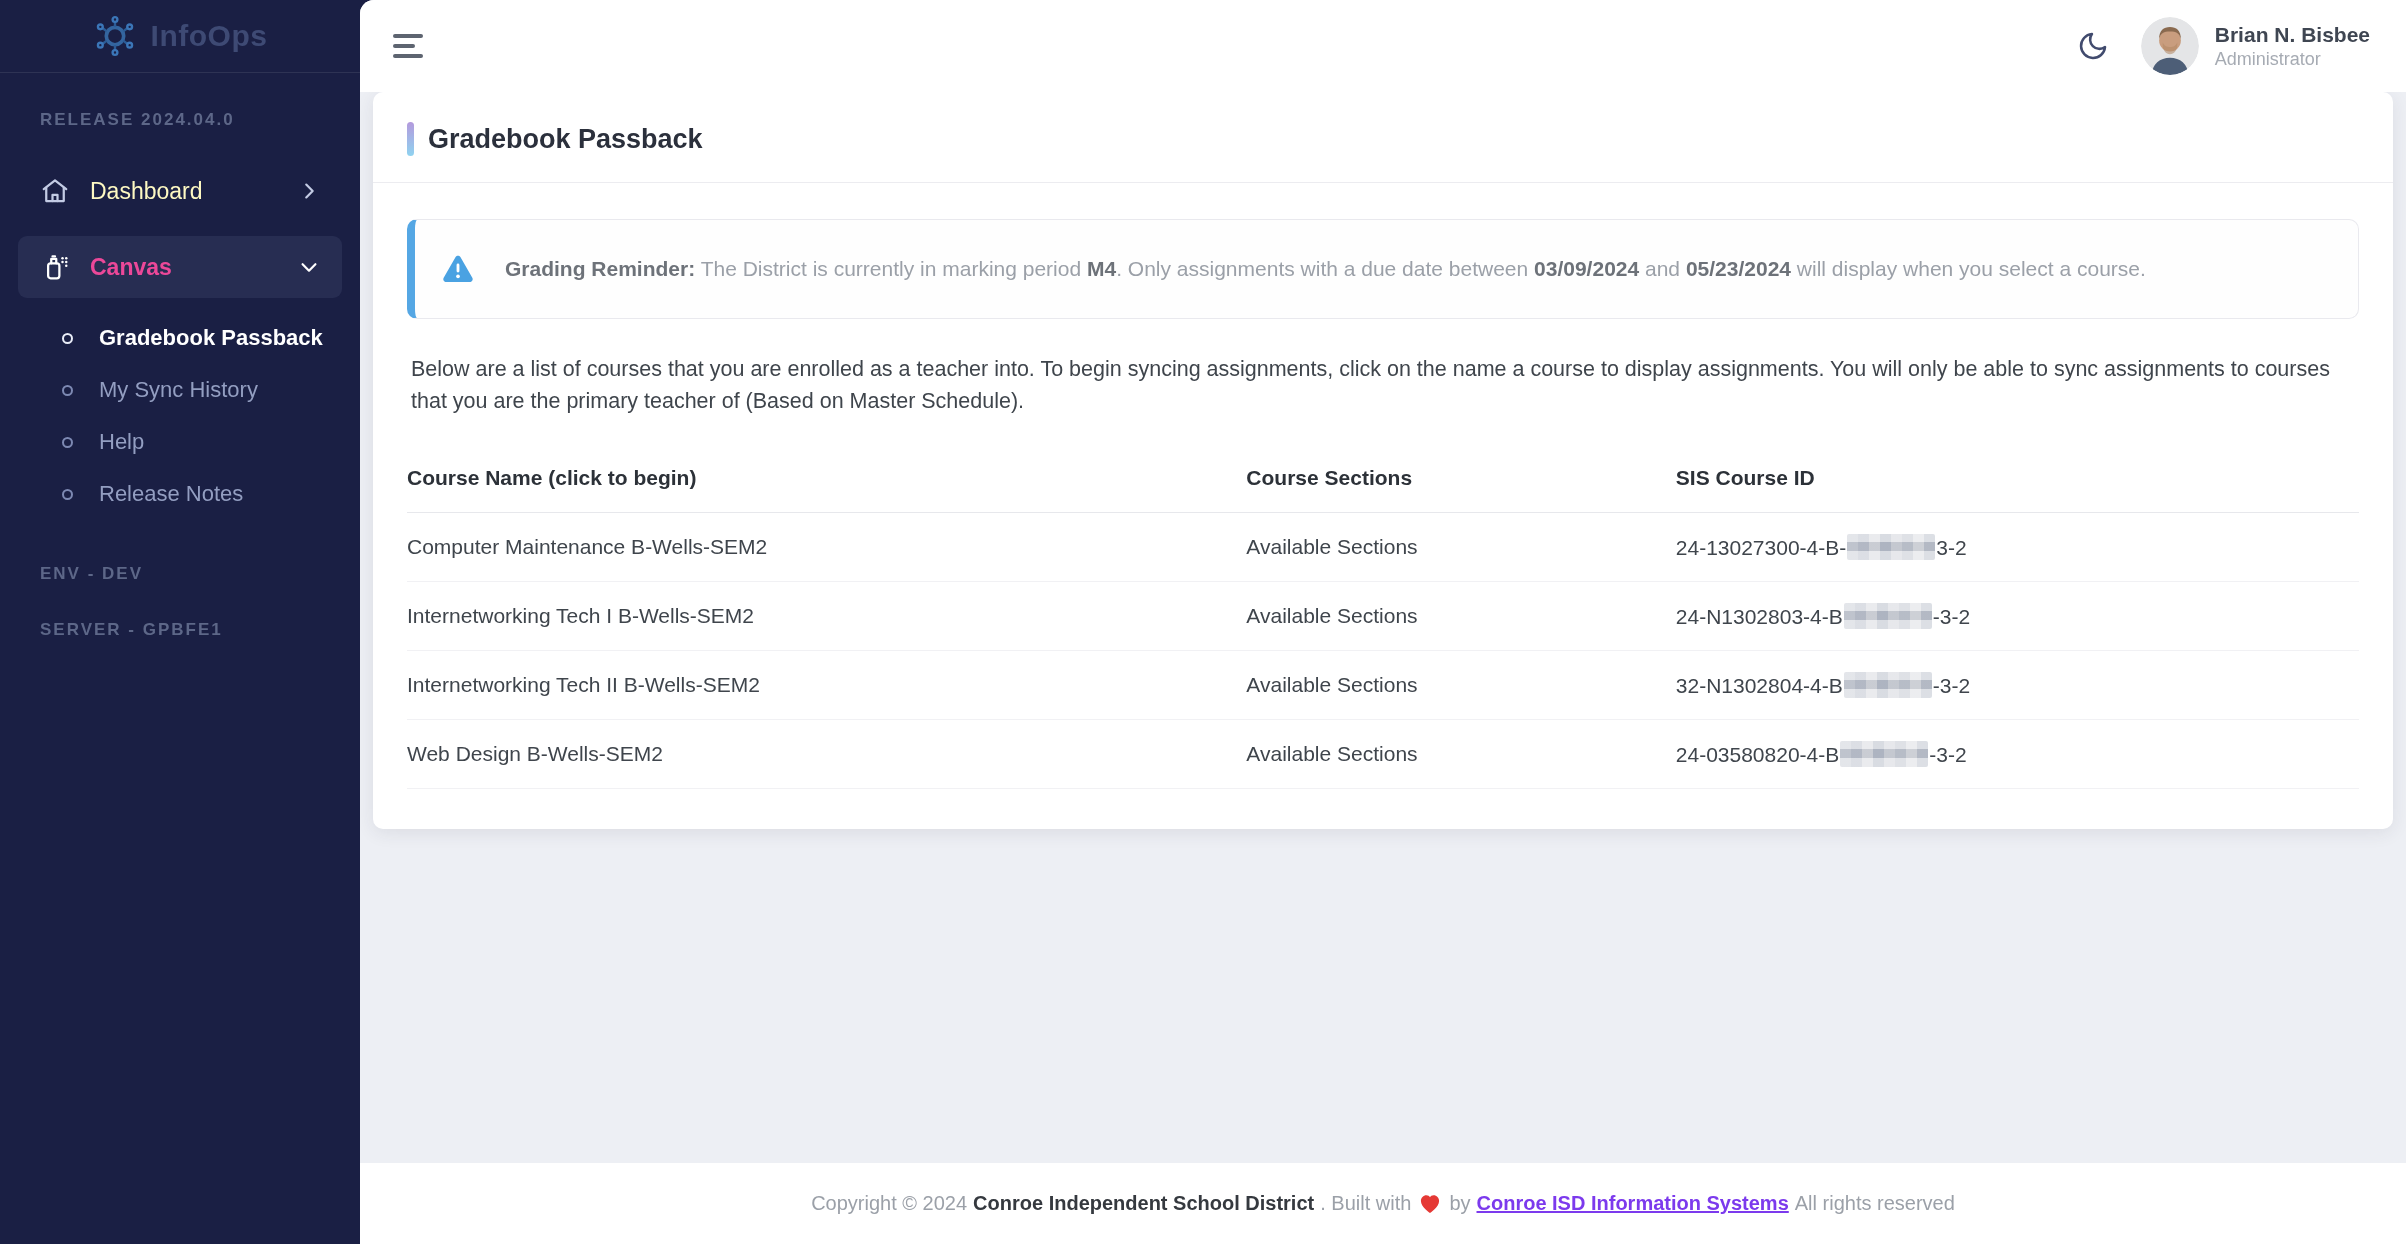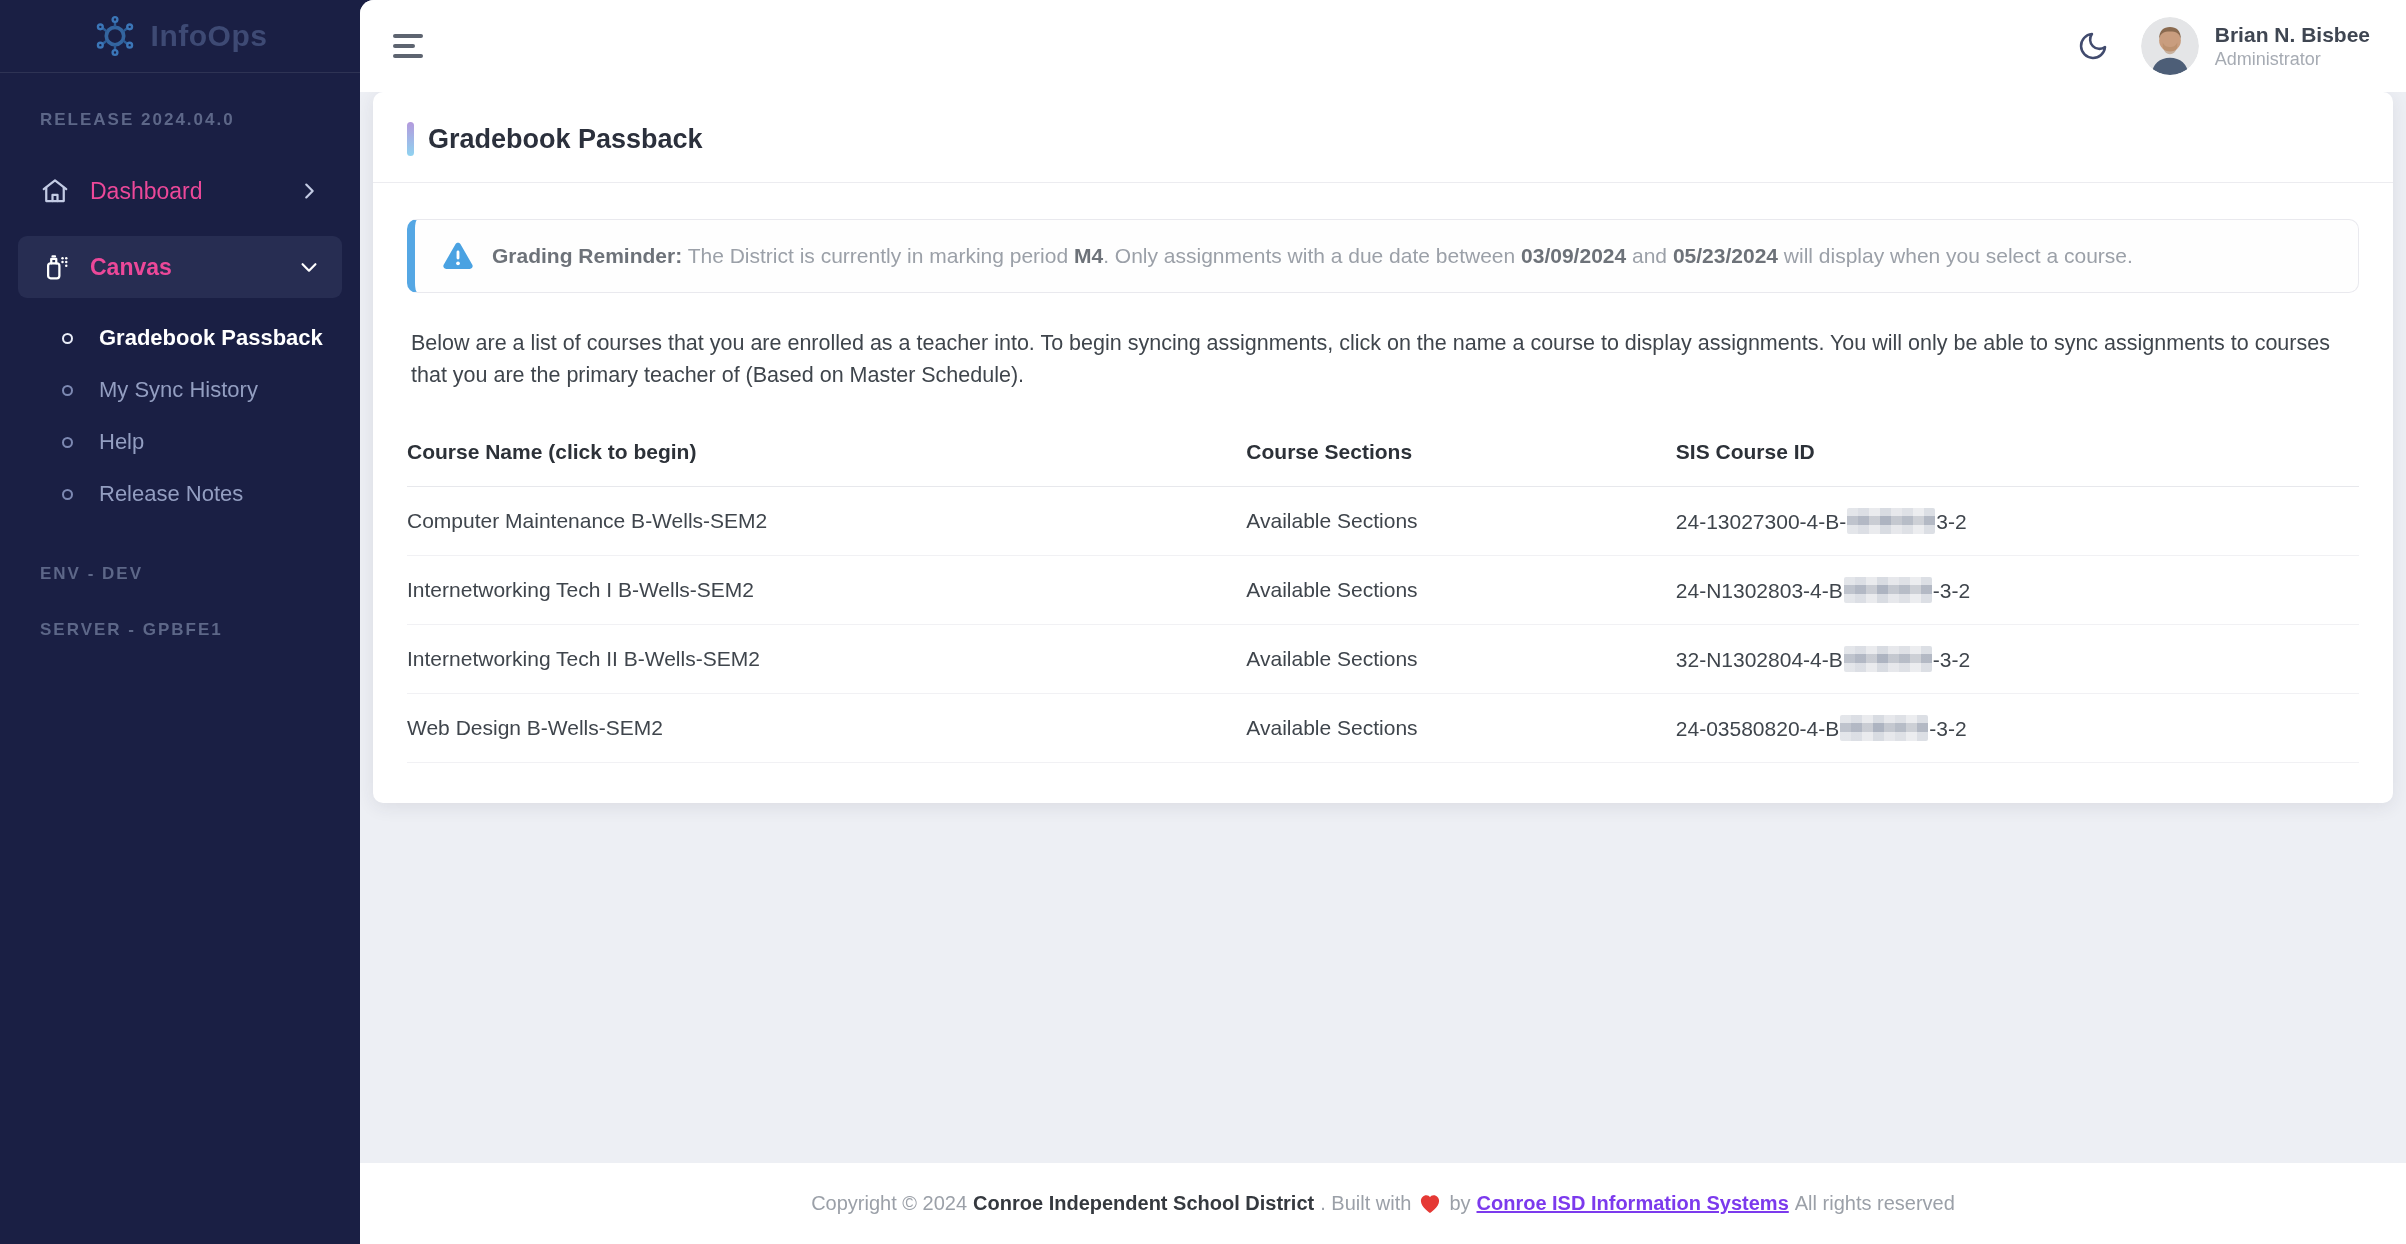--- a/index.html
+++ b/index.html
@@ -14,21 +14,21 @@
   
   .sidebar { width:360px; height:1244px; background:#1a1f44; flex-shrink:0; display:flex; flex-direction:column; }
   .logo-row { height:73px; display:flex; align-items:center; justify-content:center; gap:14px;
               border-bottom:1px solid rgba(255,255,255,.09); flex-shrink:0; cursor:pointer; }
   .logo-text { font-size:30px; font-weight:600; color:#3e4a74; letter-spacing:.5px; }
   .release-label, .section-label { font-size:17px; font-weight:700; letter-spacing:2px; color:#5d6788;
               padding:0 40px; text-transform:uppercase; }
   .release-label { margin-top:37px; }
   .nav { margin-top:30px; }
   .nav-item { display:flex; align-items:center; gap:20px; margin:0 18px 14px; padding:16px 22px;
-              border-radius:9px; color:#ec4899; font-size:23px; cursor:pointer; }
+              border-radius:9px; color:#fef9c3; font-size:23px; cursor:pointer; }
   .nav-item .grow { flex:1; }
   .nav-item.active { background:#272d52; color:#ec4899; font-weight:700; }
   .submenu { margin:10px 0 6px; }
   .submenu-item { display:flex; align-items:center; gap:26px; padding:13px 22px 13px 62px;
               font-size:22px; color:#939ec1; cursor:pointer; }
   .submenu-item.active { color:#fff; font-weight:700; }
   .dot { width:11px; height:11px; border:2px solid #7d89b3; border-radius:50%; flex-shrink:0; }
   .submenu-item.active .dot { border-color:#e9edf8; }
   .env-label { margin-top:44px; }
   .server-label { margin-top:36px; }
@@ -57,22 +57,22 @@
 
   .content { flex:1; padding:0 13px; overflow:hidden; }
   .page-title { margin:33px 0 25px 19px; font-size:29px; font-weight:700; color:#2b303c; }
 
   .card { background:#fff; border-radius:10px; box-shadow:0 4px 18px rgba(47,43,61,.09); }
   .card-header { padding:30px 34px 26px; border-bottom:1px solid #ececf0; display:flex; align-items:center; gap:14px; }
   .accent-bar { width:7px; height:34px; border-radius:4px; background:linear-gradient(180deg,#b49add 0%,#8fd3f0 100%); }
   .card-title { font-size:27px; font-weight:700; color:#2b303c; }
   .card-body { padding:36px 34px 40px; }
 
-  .alert { display:flex; align-items:center; gap:17px; background:#fefefe; border:1px solid #e9e9ee;
-           border-left:8px solid #55a7e4; border-radius:10px; padding:19px 26px; }
+  .alert { display:flex; align-items:center; gap:30px; background:#fefefe; border:1px solid #e9e9ee;
+           border-left:8px solid #55a7e4; border-radius:10px; padding:32px 26px; }
   .alert-text { font-size:21px; color:#9ba0a8; line-height:1.4; }
   .alert-text b { color:#6d7279; }
   .warn-icon { width:34px; height:34px; flex-shrink:0; }
 
   .intro { margin:34px 4px 0; font-size:21.5px; line-height:1.5; color:#3f454c; max-width:1920px; }
 
   table.courses { width:100%; border-collapse:collapse; margin-top:32px; }
   table.courses th { text-align:left; font-size:21px; font-weight:700; color:#2c3138;
            padding:16px 0 22px; border-bottom:1px solid #e7e8ec; }
   table.courses td { font-size:21px; color:#3f454c; padding:21px 0; border-bottom:1px solid #f1f1f4; }

